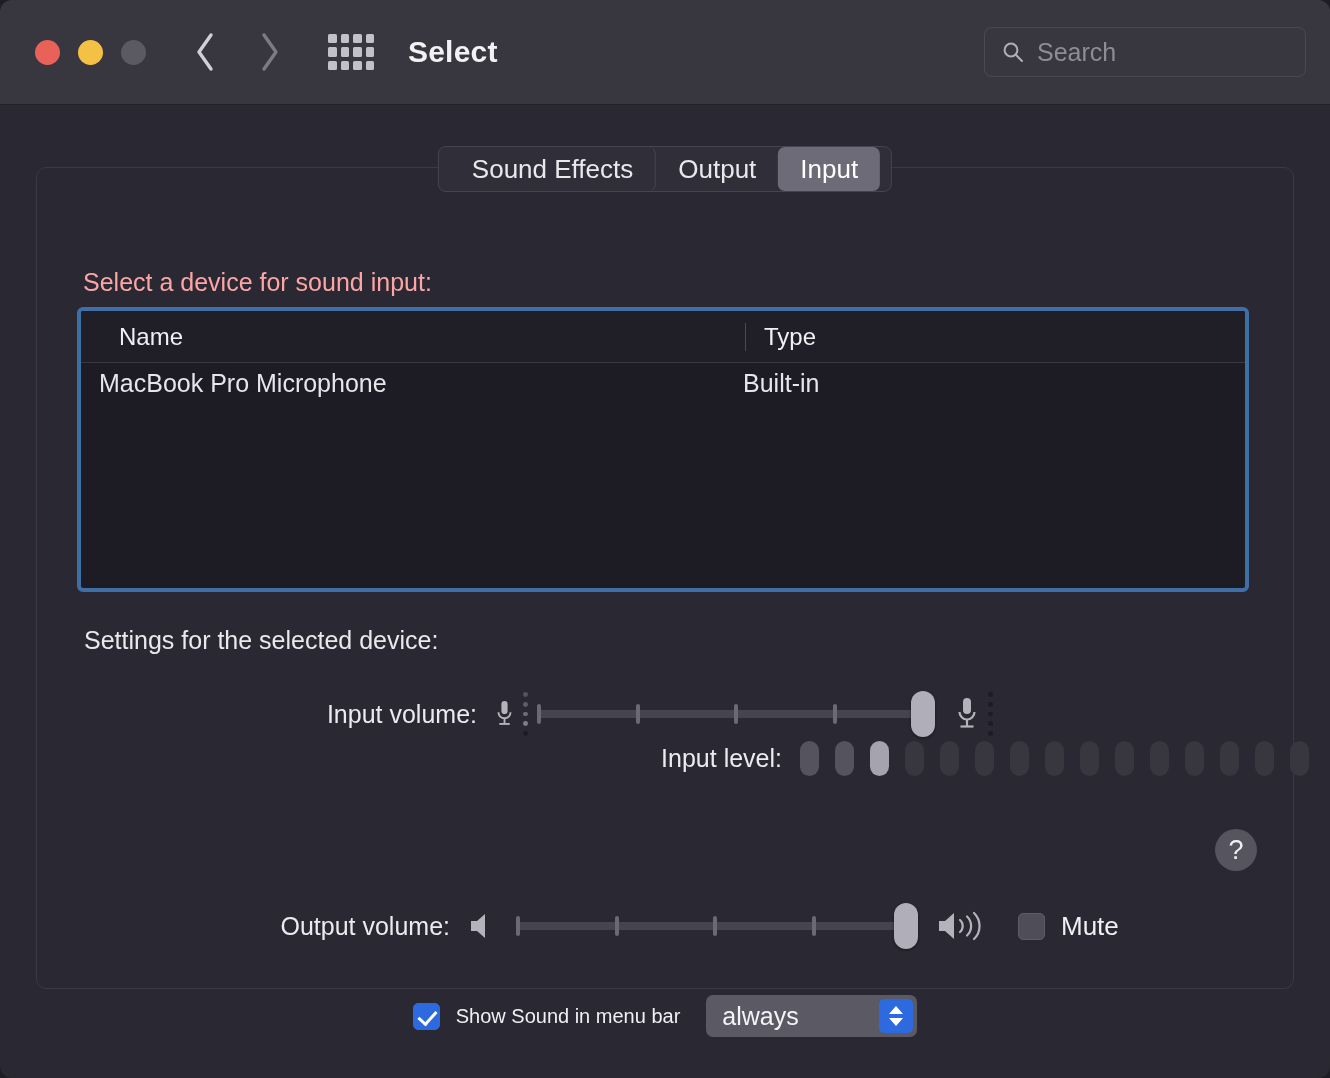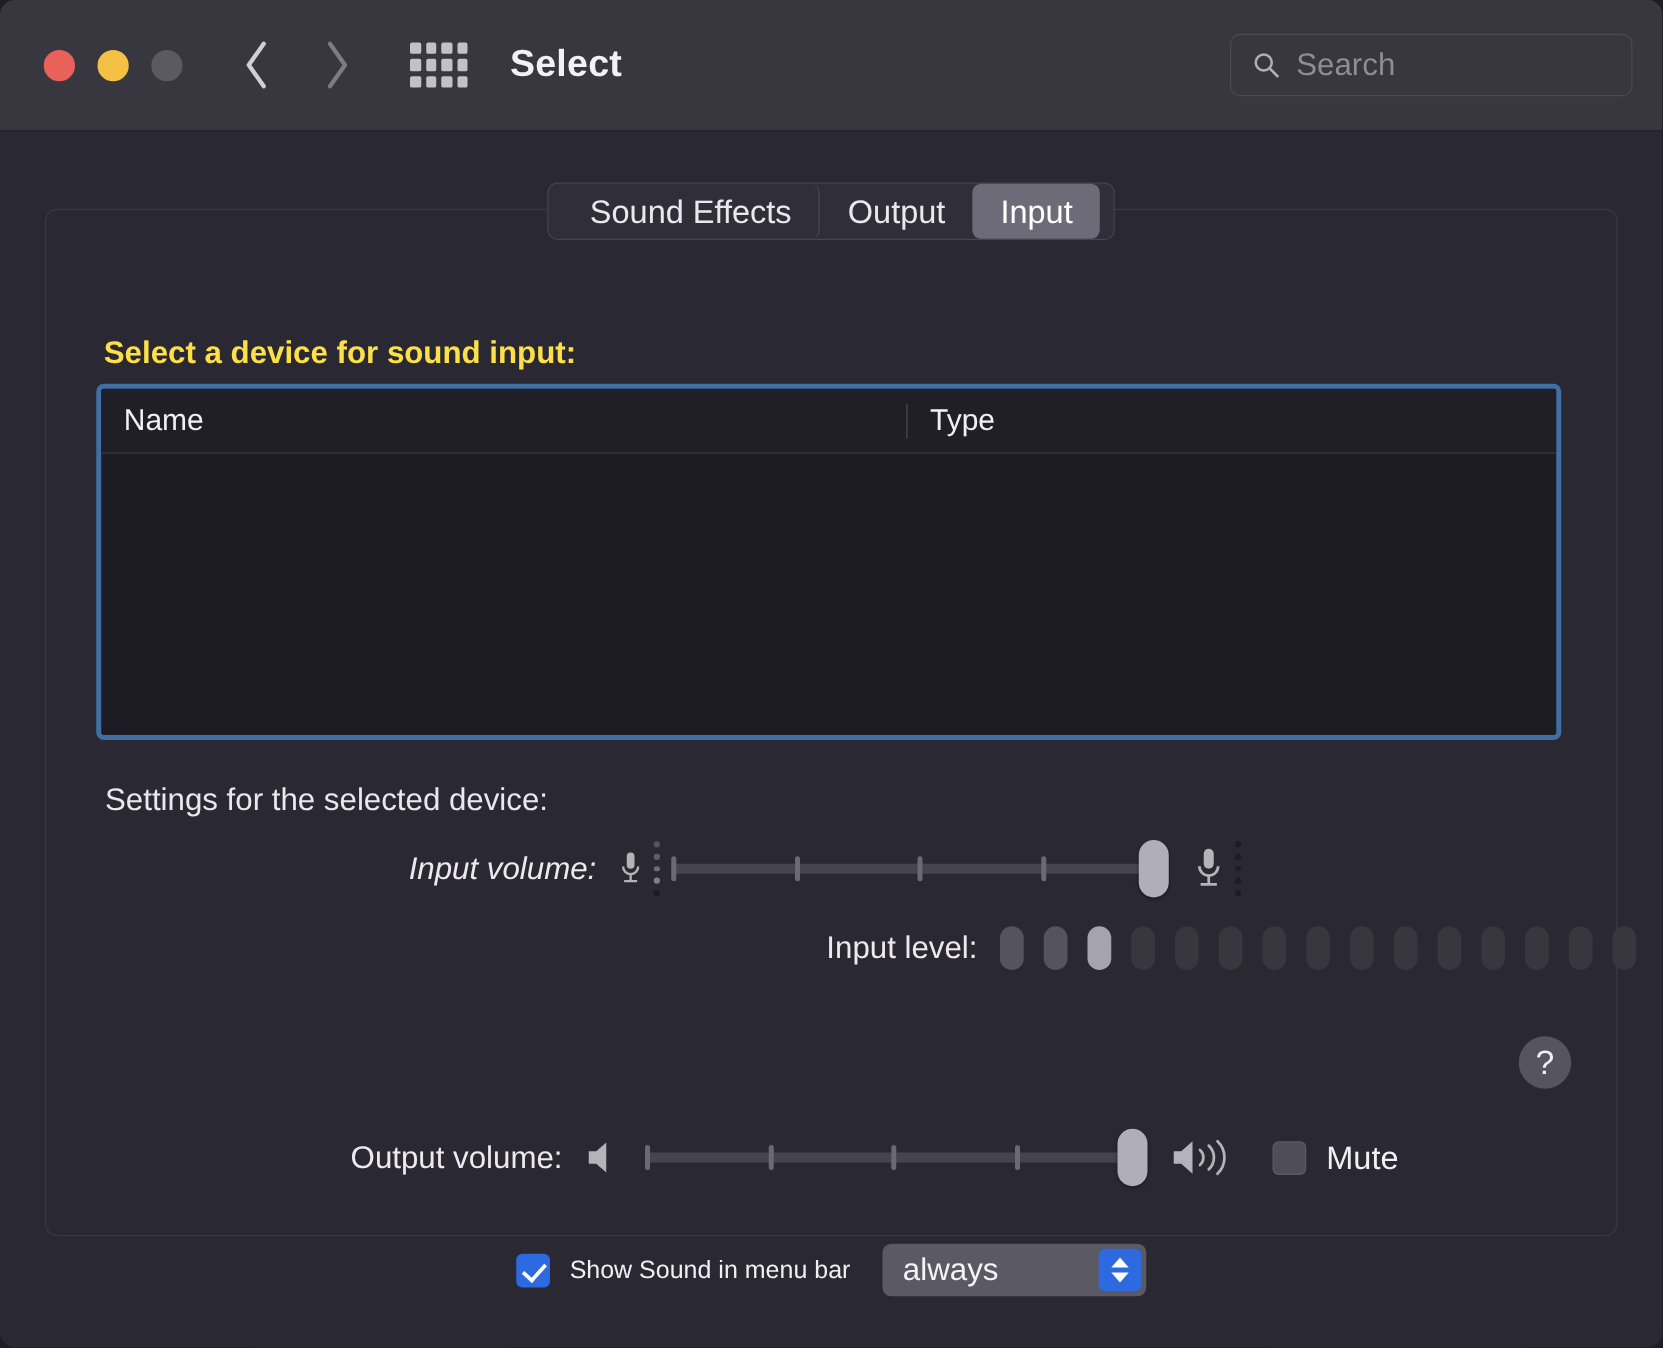--- a/index.html
+++ b/index.html
@@ -118,22 +118,22 @@
     border: 1px solid #3b3943;
     border-radius: 10px;
     background: #2a2832;
   }
 
   .panel-label {
     position: absolute;
     left: 46px;
     top: 100px;
     font-size: 25px;
-    font-weight: 700;
-    color: #fde047;
+    font-weight: 400;
+    color: #fca5a5;
   }
 
   
   .tablewrap {
     position: absolute;
     left: 40px;
     top: 139px;
     width: 1172px;
     height: 285px;
     border: 4px solid #3f6fa5;
@@ -143,21 +143,21 @@
   }
   .thead {
     position: relative;
     height: 52px;
     background: #201e27;
     border-bottom: 1px solid #3a3842;
     display: flex;
     align-items: center;
   }
   .th { font-size: 24px; color: #f0eff3; padding-left: 18px; position: relative; }
-  .th.name { width: 644px; }
+  .th.name { width: 644px; margin-left: 20px; }
   .th.type { width: 460px; border-left: 1px solid #4a4852; }
   .th.extra { flex: 1; border-left: 1px solid #4a4852; }
 
   .trow {
     display: flex;
     align-items: center;
     height: 41px;
   }
   .trow.selected { background: #2a5fd4; }
   .td { font-size: 25px; color: #e6e5ea; padding-left: 18px; }
@@ -175,21 +175,21 @@
   }
 
   .row { position: absolute; display: flex; align-items: center; }
   .row-label {
     font-size: 25px;
     color: #eceaf0;
     text-align: right;
     white-space: nowrap;
   }
 
-  .row-invol { left: 0; top: 505px; width: 100%; font-style: italic; }
+  .row-invol { left: 0; top: 524px; width: 100%; }
   .row-invol .row-label { width: 440px; }
   .row-inlvl { left: 16px; top: 573px; width: 100%; justify-content: flex-end; }
   .row-inlvl .row-label { width: 440px; }
 
   
   .mic { width: 22px; height: 34px; display: block; }
   .mic .cap { fill: #b4b2bb; }
   .mic .arc { fill: none; stroke: #b4b2bb; stroke-width: 2.2; }
   .mic .stem { stroke: #b4b2bb; stroke-width: 2.2; }
   .mic.small { width: 19px; height: 30px; }
@@ -367,20 +367,24 @@
 
       <div class="panel-label">Select a device for sound input:</div>
 
       <div class="tablewrap">
         <div class="thead">
           <div class="th name">Name</div>
           <div class="th type">Type</div>
           <div class="th extra"></div>
         </div>
 
+        <div class="trow">
+          <div class="td name">MacBook Pro Microphone</div>
+          <div class="td type">Built-in</div>
+        </div>
 
       </div>
 
       <div class="settings-label">Settings for the selected device:</div>
 
       <div class="row row-invol">
         <div class="row-label">Input volume:</div>
 
         <svg class="mic small" viewBox="0 0 22 34" style="margin-left:18px;">
           <rect class="cap" x="7.4" y="2" width="7.2" height="15" rx="3.6"></rect>

